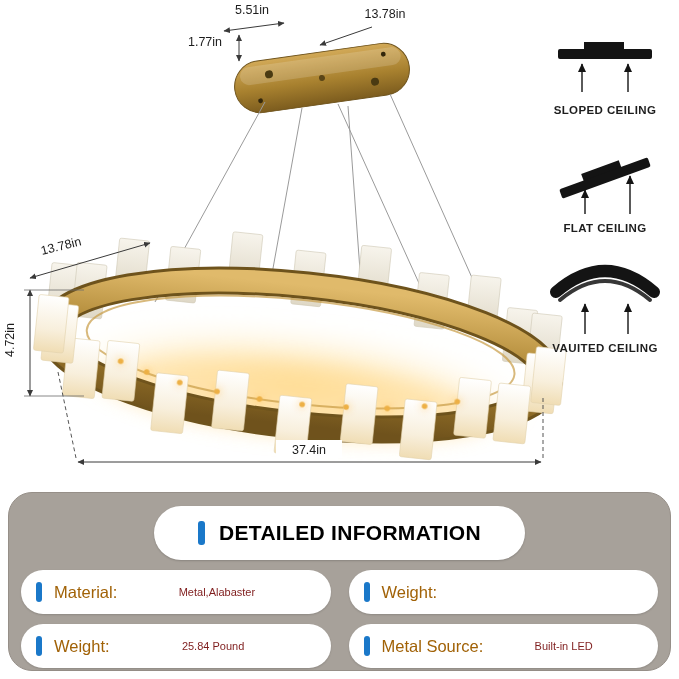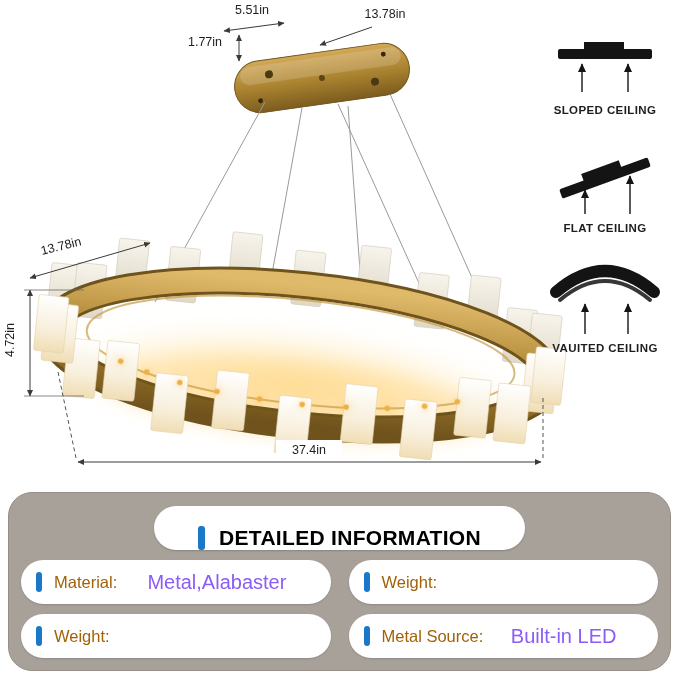--- a/index.html
+++ b/index.html
@@ -21,36 +21,36 @@
   .tile-front{fill:url(#tileFront);stroke:#e2d2ae;stroke-width:.6;}
   .tile-back{fill:url(#tileBack);stroke:#cfc8b6;stroke-width:.6;}
 
   
   .info-panel{
     position:absolute;left:8px;top:492px;width:663px;height:179px;
     background:#a7a19a;border-radius:24px;border:1px solid #968f88;
     box-sizing:border-box;display:flex;flex-direction:column;align-items:center;
   }
   .info-header{
-    margin-top:13px;background:#fff;border-radius:999px;height:44px;
-    display:flex;align-items:flex-end;padding:0 44px;box-shadow:0 1px 2px rgba(0,0,0,.18);
+    margin-top:13px;background:#fff;border-radius:999px;height:54px;
+    display:flex;align-items:center;padding:0 44px;box-shadow:0 1px 2px rgba(0,0,0,.18);
   }
   .accent-bar{width:7px;height:24px;border-radius:3px;background:#1a78c9;margin-right:14px;flex:0 0 auto;}
   .accent-bar.sm{height:20px;width:6px;margin-right:12px;}
   .info-title{font-size:21px;font-weight:bold;color:#000;letter-spacing:.3px;white-space:nowrap;}
   .info-grid{
     width:100%;box-sizing:border-box;padding:10px 12px 0 12px;
     display:grid;grid-template-columns:1fr 1fr;column-gap:18px;row-gap:10px;
   }
   .info-pill{
     background:#fff;border-radius:999px;height:44px;display:flex;align-items:center;
     padding:0 14px 0 15px;box-shadow:0 1px 2px rgba(0,0,0,.15);
   }
   .info-label{font-size:16.5px;color:#a16207;white-space:nowrap;}
-  .info-value{flex:1;text-align:center;font-size:20px;color:#8b5cf6;white-space:nowrap;}
+  .info-value{flex:1;text-align:center;font-size:11px;color:#7f1d1d;white-space:nowrap;}
 </style>
 </head>
 <body>
 
 <div class="stage">
 
   <svg width="679" height="490" viewBox="0 0 679 490">
     <defs>
       <linearGradient id="goldGrad" x1="0" y1="0" x2="0" y2="1">
         <stop offset="0" stop-color="#d2a957"></stop>
@@ -227,20 +227,21 @@
         <span class="info-label">Material:</span>
         <span class="info-value">Metal,Alabaster</span>
       </div>
       <div class="info-pill">
         <span class="accent-bar sm"></span>
         <span class="info-label">Weight:</span>
       </div>
       <div class="info-pill">
         <span class="accent-bar sm"></span>
         <span class="info-label">Weight:</span>
+        <span class="info-value">25.84 Pound</span>
       </div>
       <div class="info-pill">
         <span class="accent-bar sm"></span>
         <span class="info-label">Metal Source:</span>
         <span class="info-value">Built-in LED</span>
       </div>
     </div>
   </div>
 
 </div>

